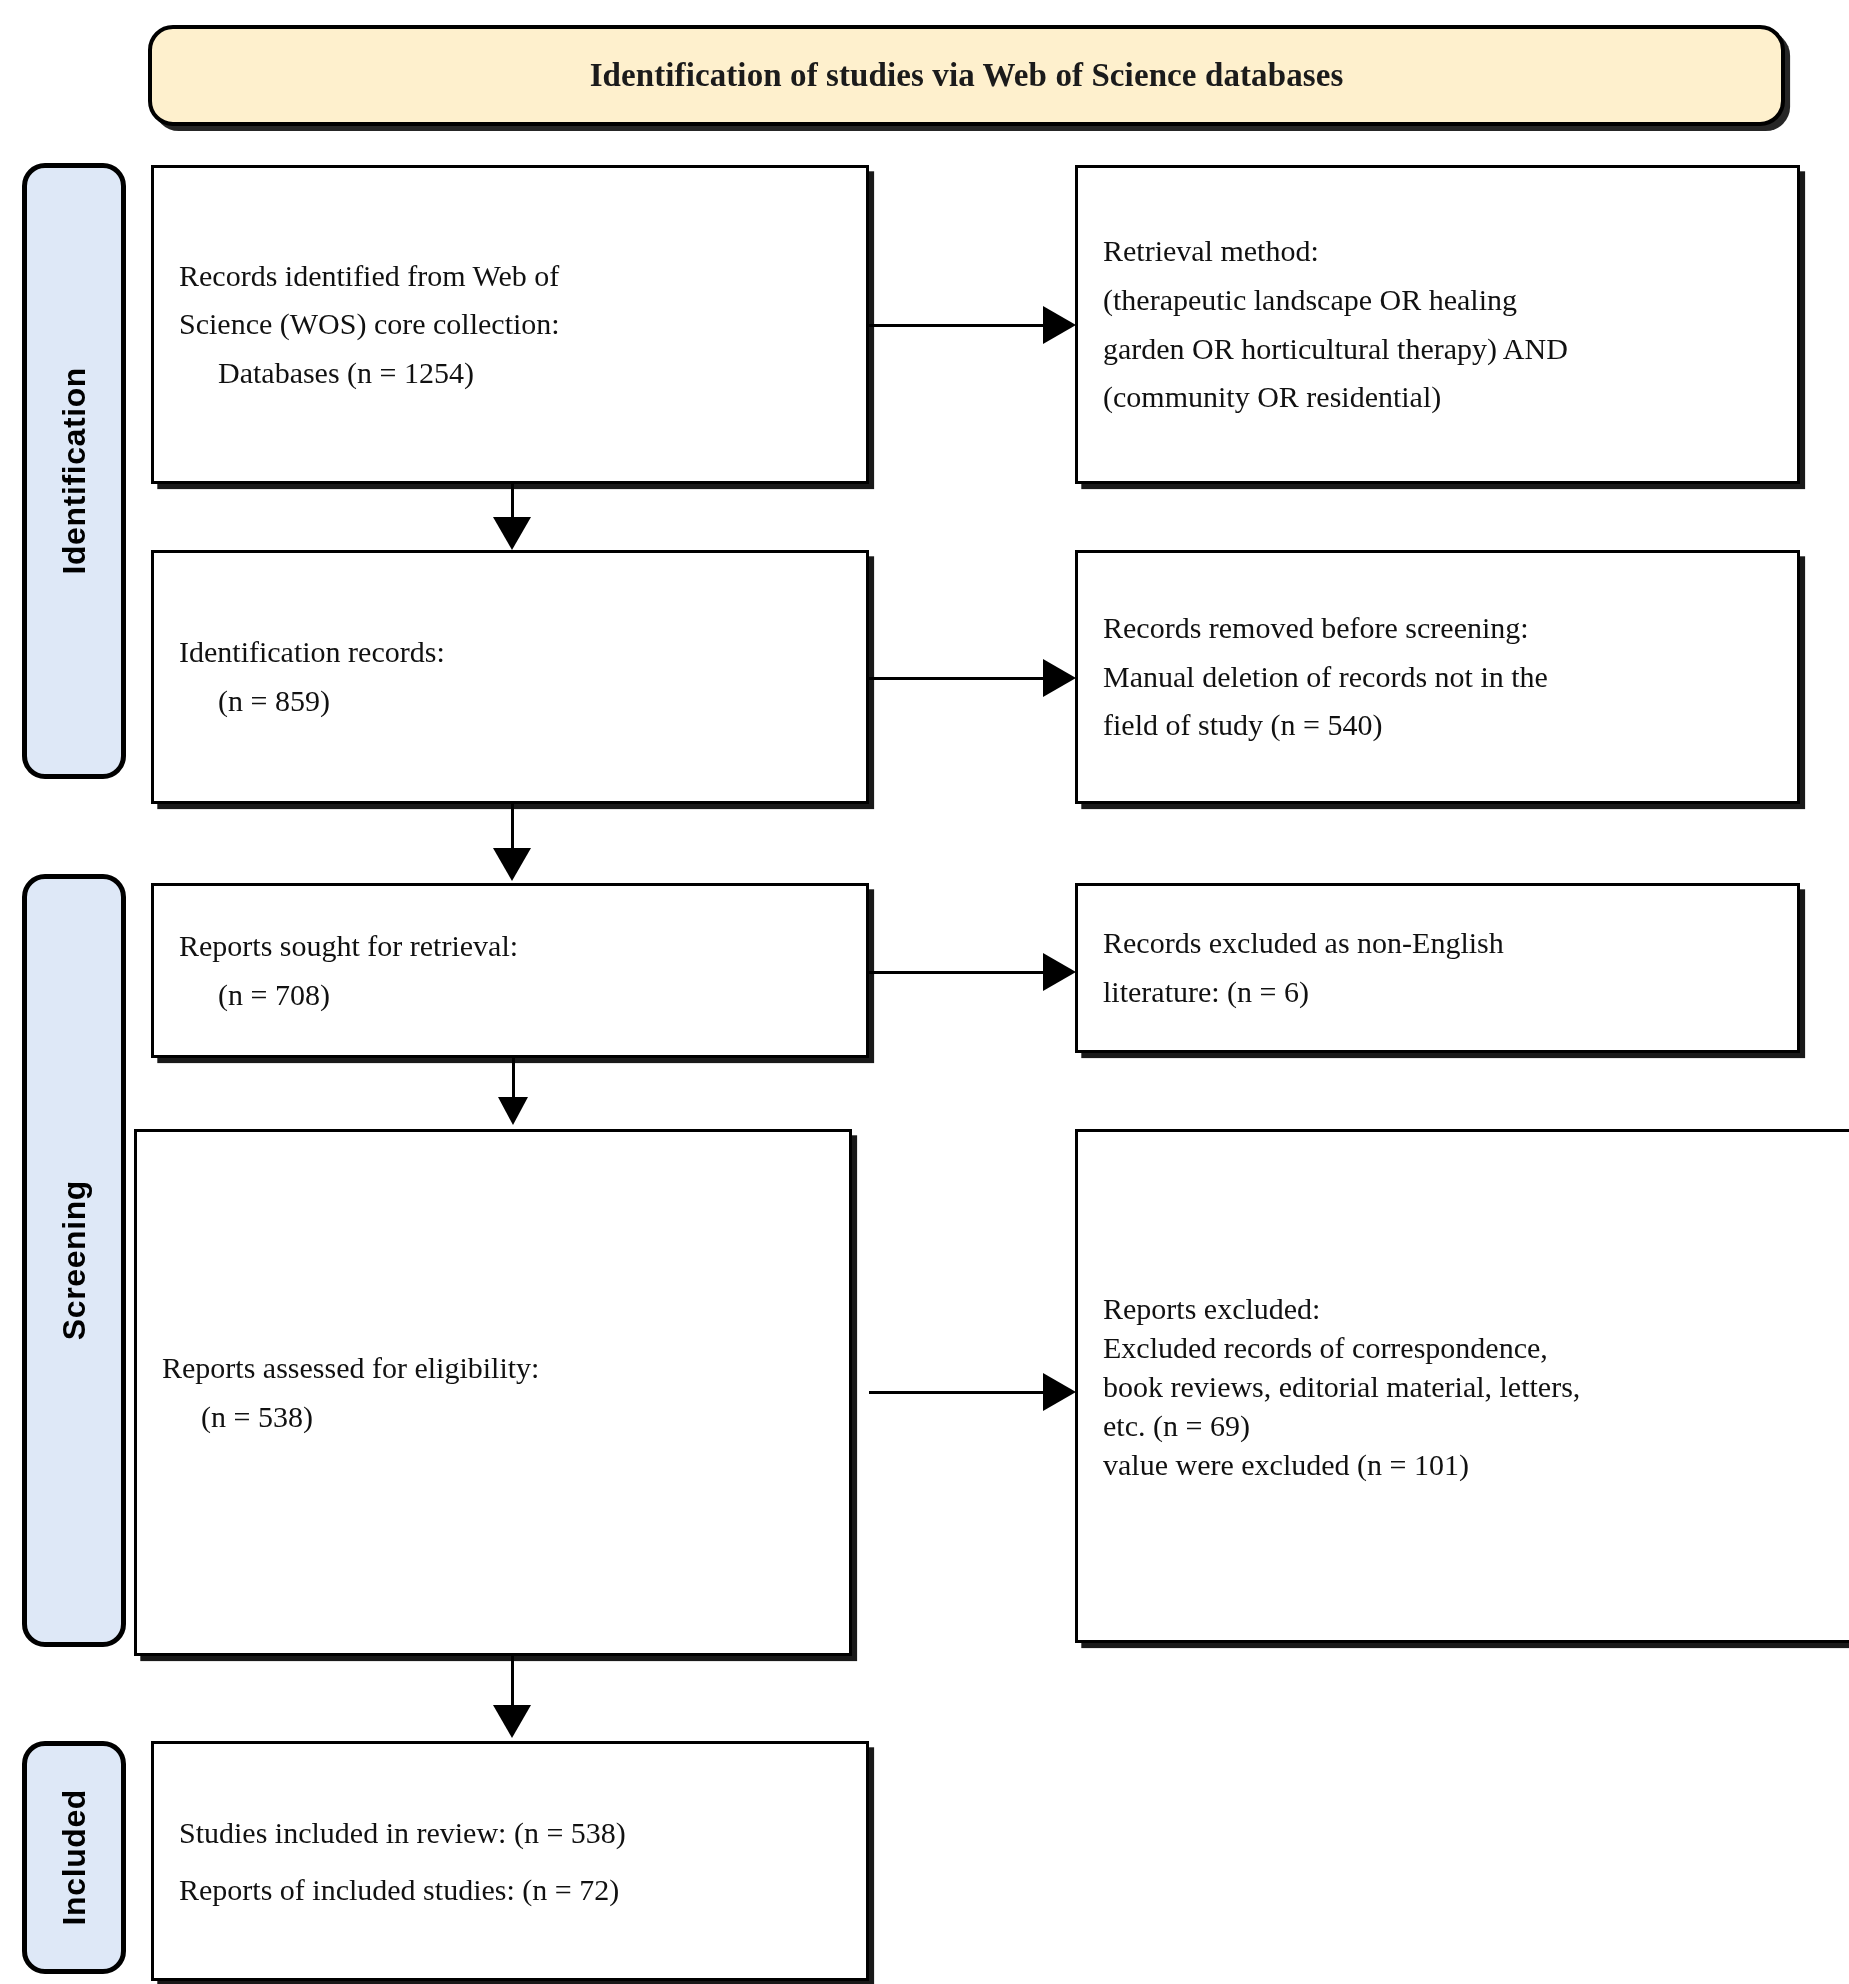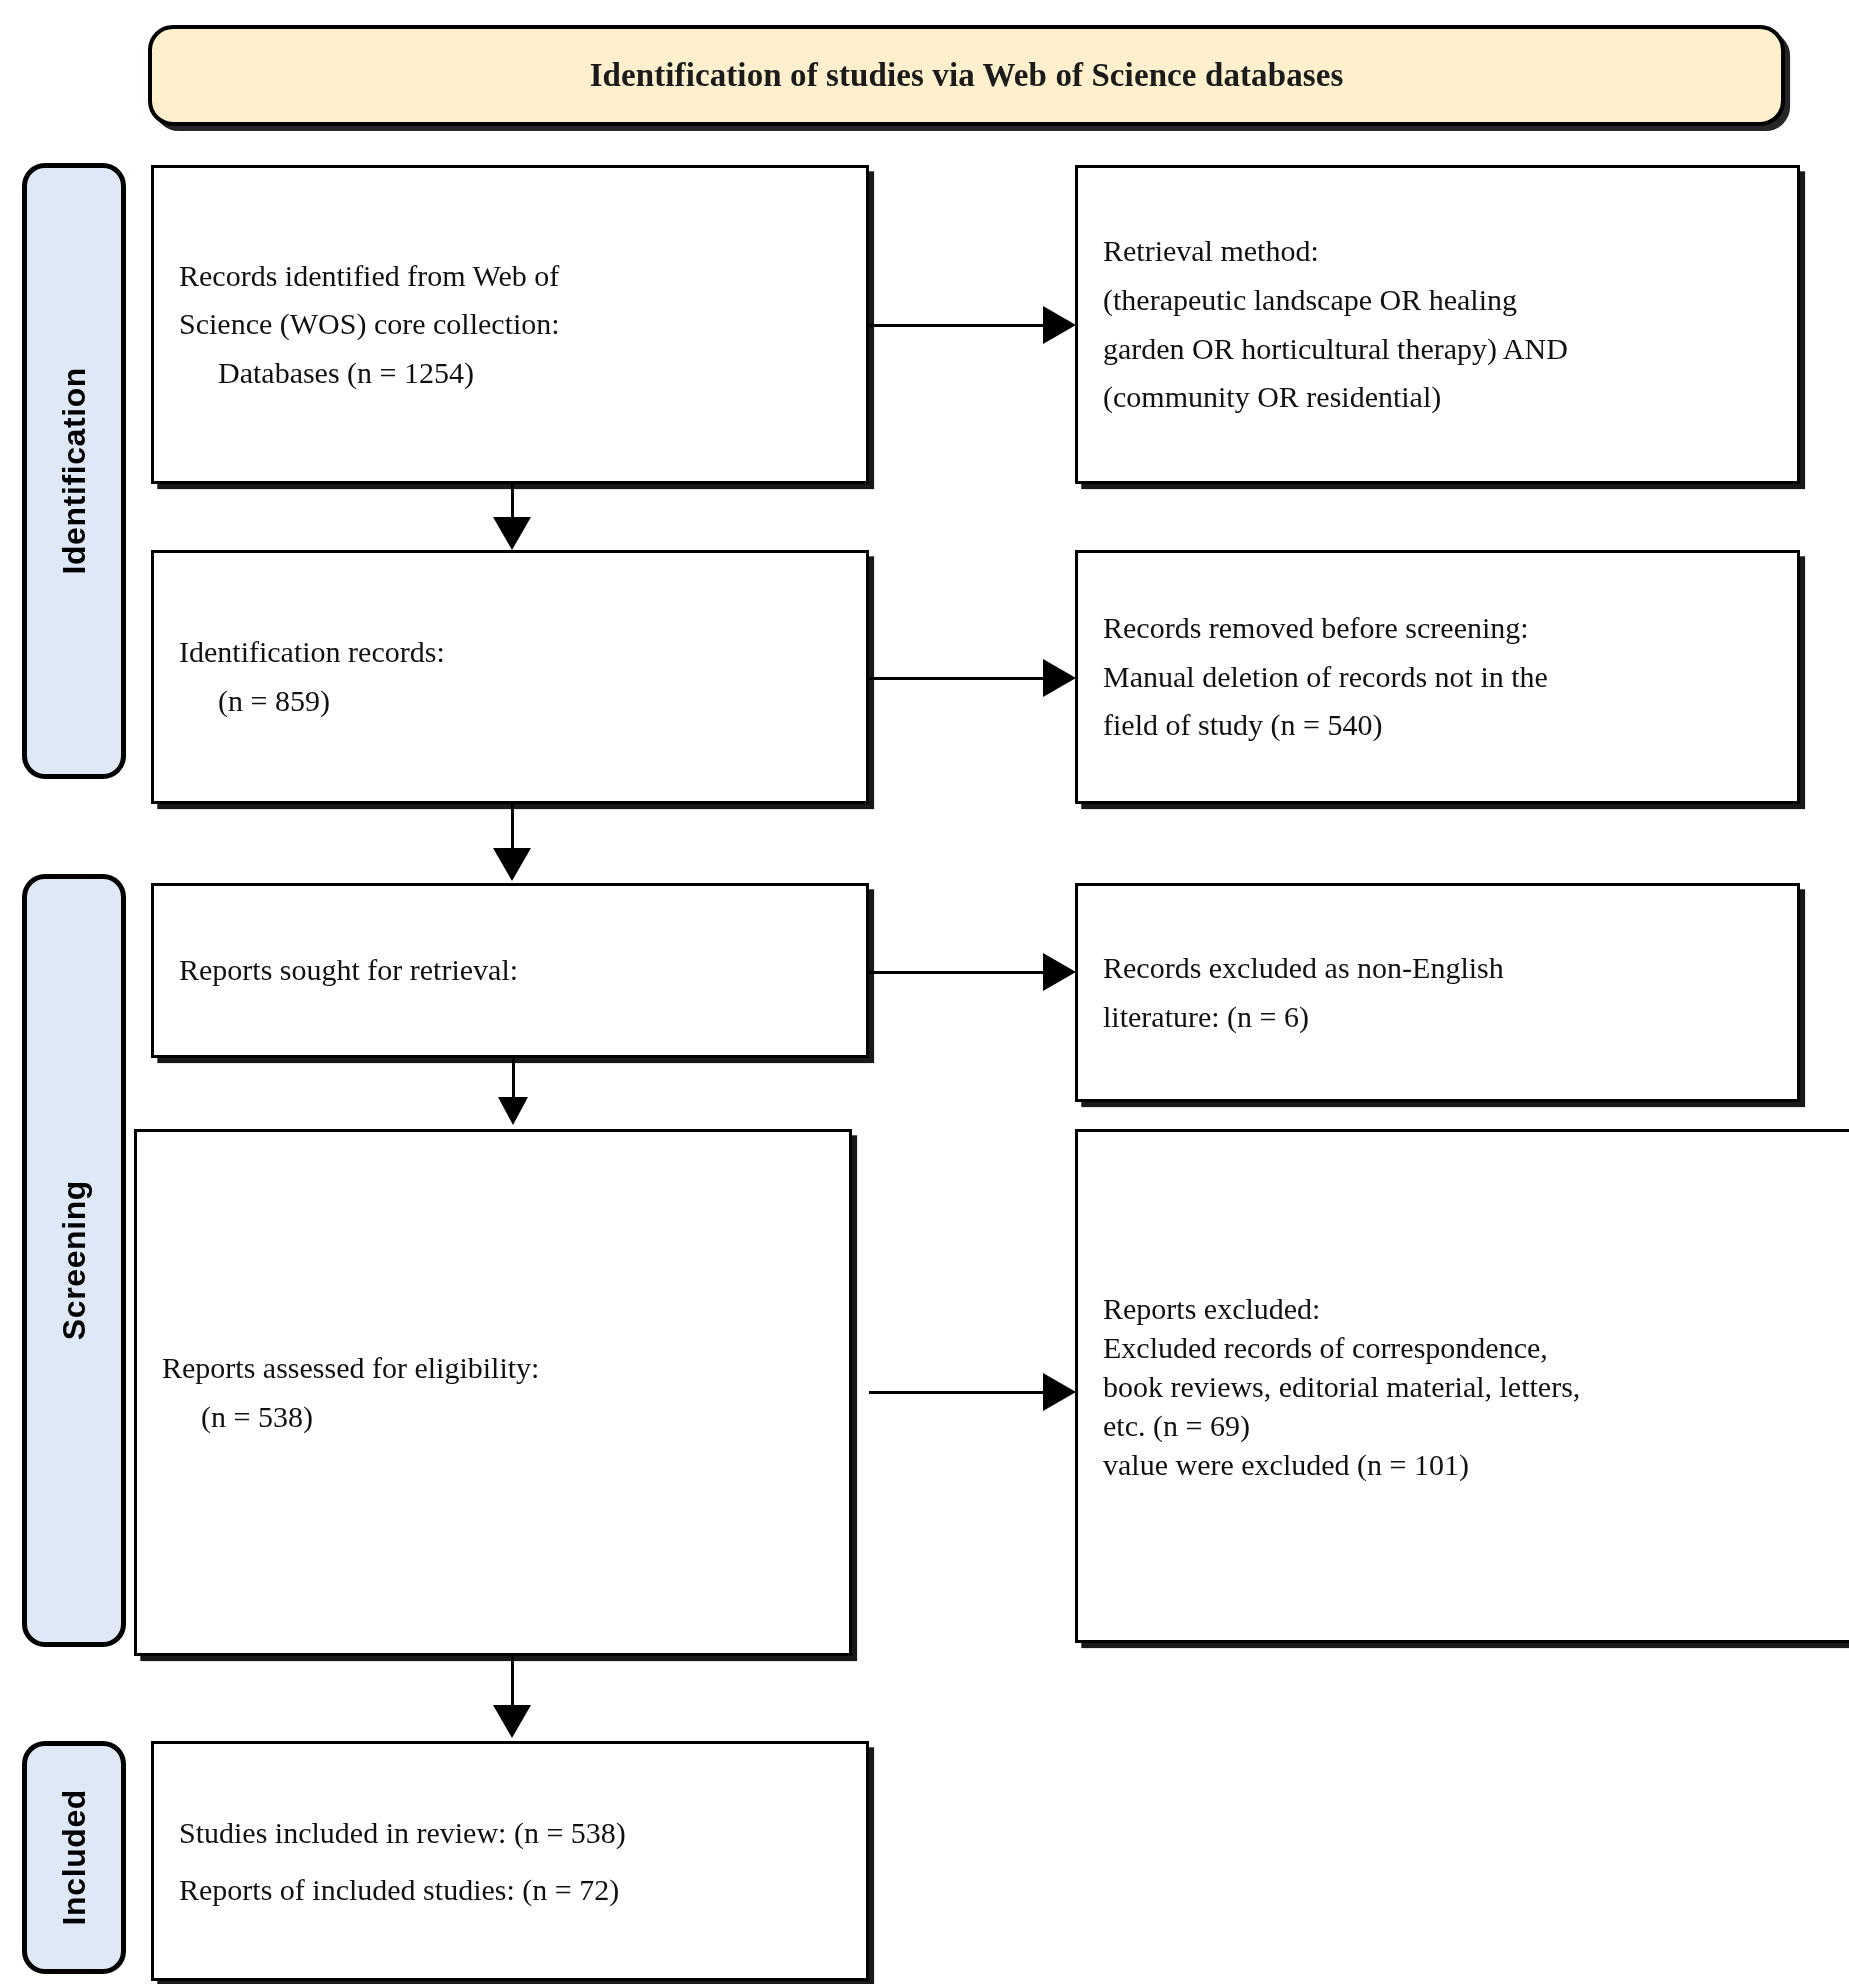--- a/index.html
+++ b/index.html
@@ -41,21 +41,21 @@
     color:#111;white-space:pre-wrap;
   }
   .bx p.ind{ text-indent:39px; }
   .bx.tight p{ line-height:1.30; }
 
   #b-ident      {left:151px;top:165px;width:718px;height:319px;}
   #b-retrieval  {left:1075px;top:165px;width:725px;height:319px;}
   #b-idrec      {left:151px;top:550px;width:718px;height:254px;}
   #b-removed    {left:1075px;top:550px;width:725px;height:254px;}
   #b-sought     {left:151px;top:883px;width:718px;height:175px;}
-  #b-nonenglish {left:1075px;top:883px;width:725px;height:219px;}
+  #b-nonenglish {left:1075px;top:883px;width:725px;height:170px;}
   #b-assessed   {left:134px;top:1129px;width:718px;height:527px;}
   #b-excluded   {left:1075px;top:1129px;width:853px;height:514px;}
   #b-included   {left:151px;top:1741px;width:718px;height:240px;}
 
   .arw{position:absolute;}
   .arw .shaft-v{position:absolute;left:0;top:0;width:3.2px;background:#000;}
   .arw .head-v{
     position:absolute;left:-17.7px;width:0;height:0;
     border-left:19.6px solid transparent;border-right:19.6px solid transparent;
     border-top:33px solid #000;
@@ -107,20 +107,21 @@
   </div>
 
   <div class="bx" id="b-removed">
     <p>Records removed before screening:</p>
     <p>Manual deletion of records not in the</p>
     <p>field of study (n = 540)</p>
   </div>
 
   <div class="bx" id="b-sought">
     <p>Reports sought for retrieval:</p>
+    <p class="ind">(n = 708)</p>
   </div>
 
   <div class="bx" id="b-nonenglish">
     <p>Records excluded as non-English</p>
     <p>literature: (n = 6)</p>
   </div>
 
   <div class="bx" id="b-assessed">
     <p>Reports assessed for eligibility:</p>
     <p class="ind">(n = 538)</p>

